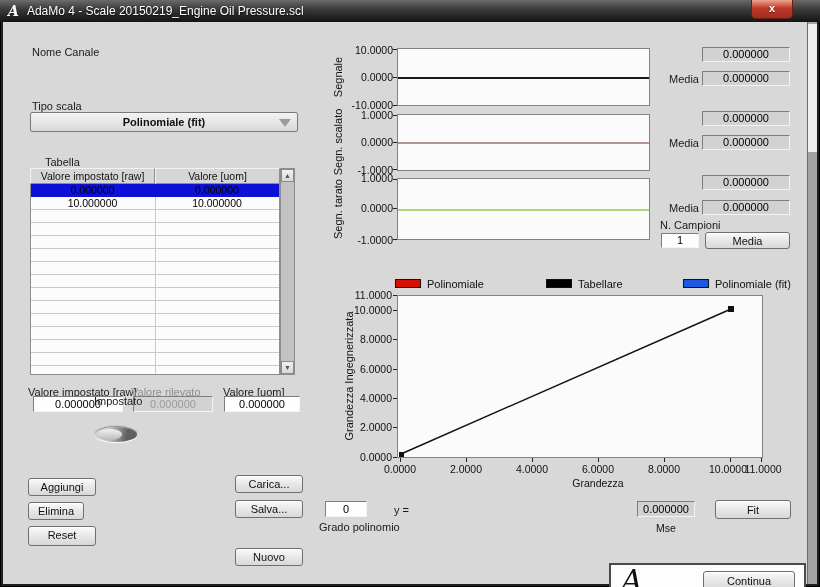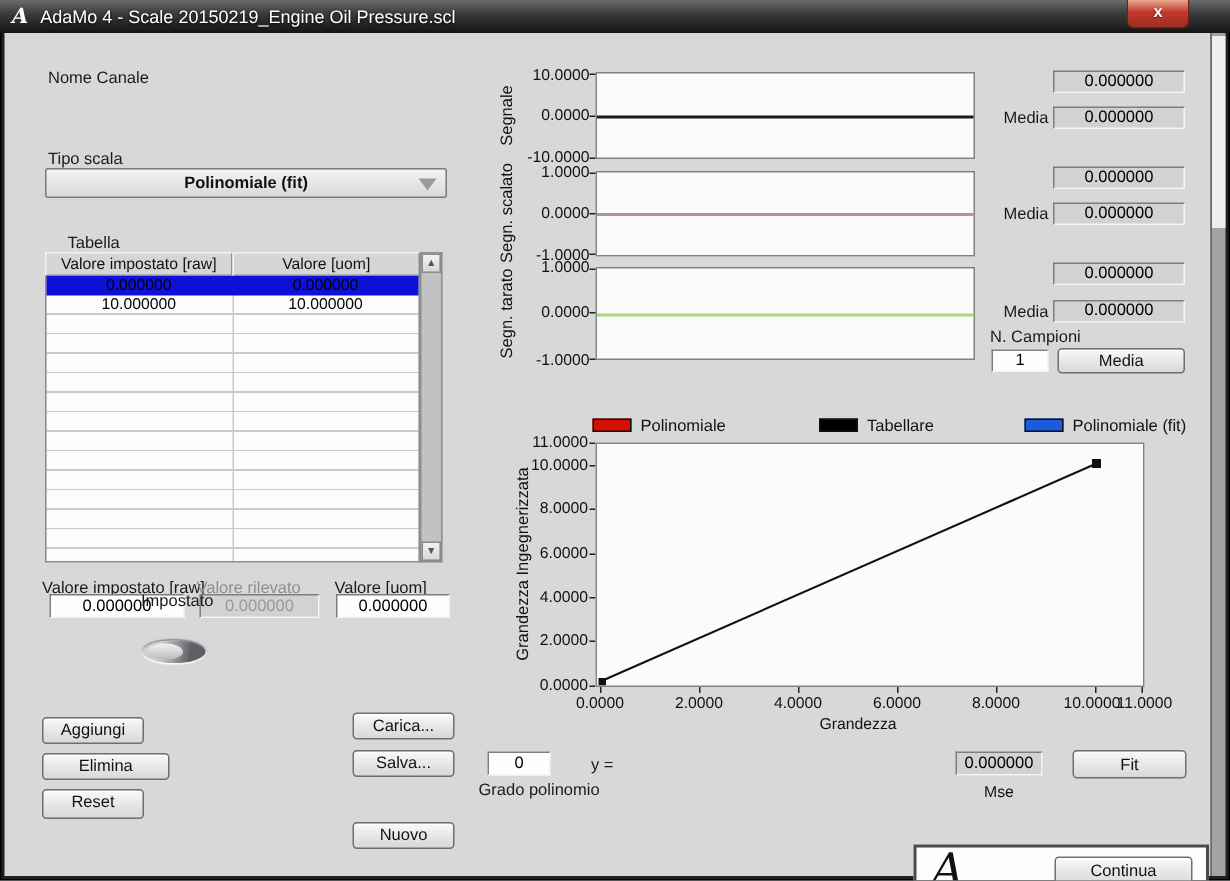--- a/index.html
+++ b/index.html
@@ -115,21 +115,21 @@
     <div class="field white" style="left:30px;top:374px;width:90px;height:16px;line-height:14px;">0.000000</div>
     <div class="field gray dim" style="left:130px;top:374px;width:80px;height:16px;line-height:14px;">0.000000</div>
     <div class="field white" style="left:221px;top:374px;width:76px;height:16px;line-height:14px;">0.000000</div>
 
     <div class="lbl" style="left:91px;top:373px;">Impostato</div>
     <div class="toggle-out" style="top:405px;">
       <div class="toggle-knob"></div>
     </div>
 
     <div class="btn" style="left:25px;top:456px;width:68px;height:18px;line-height:17px;">Aggiungi</div>
-    <div class="btn" style="left:25px;top:480px;width:85px;height:18px;line-height:17px;">Elimina</div>
+    <div class="btn" style="left:25px;top:480px;width:56px;height:18px;line-height:17px;">Elimina</div>
     <div class="btn" style="left:25px;top:504px;width:68px;height:20px;line-height:17px;">Reset</div>
     <div class="btn" style="left:232px;top:453px;width:68px;height:18px;line-height:17px;">Carica...</div>
     <div class="btn" style="left:232px;top:478px;width:68px;height:18px;line-height:17px;">Salva...</div>
     <div class="btn" style="left:232px;top:526px;width:68px;height:18px;line-height:17px;">Nuovo</div>
 
     <div class="rot" style="left:335px;top:55px;">Segnale</div>
     <div class="ticklbl tl-r" style="left:338px;top:22px;width:52px;">10.0000</div>
     <div class="ticklbl tl-r" style="left:338px;top:49px;width:52px;">0.0000</div>
     <div class="ticklbl tl-r" style="left:338px;top:77px;width:52px;">-10.0000</div>
     <div class="plot" style="left:394px;top:26px;width:253px;height:58px;">
@@ -216,21 +216,21 @@
     <span class="tick" style="left:661px;top:436px;width:1px;height:4px;"></span>
     <span class="tick" style="left:727px;top:436px;width:1px;height:4px;"></span>
     <span class="tick" style="left:758px;top:436px;width:1px;height:4px;"></span>
     <div class="ticklbl tl-c" style="left:373px;top:441px;width:48px;">0.0000</div>
     <div class="ticklbl tl-c" style="left:439px;top:441px;width:48px;">2.0000</div>
     <div class="ticklbl tl-c" style="left:505px;top:441px;width:48px;">4.0000</div>
     <div class="ticklbl tl-c" style="left:571px;top:441px;width:48px;">6.0000</div>
     <div class="ticklbl tl-c" style="left:637px;top:441px;width:48px;">8.0000</div>
     <div class="ticklbl tl-c" style="left:701px;top:441px;width:48px;">10.0000</div>
     <div class="ticklbl tl-c" style="left:736px;top:441px;width:48px;">11.0000</div>
-    <div class="ticklbl tl-c" style="left:386px;top:455px;width:366px;">Grandezza</div>
+    <div class="ticklbl tl-c" style="left:412px;top:455px;width:366px;">Grandezza</div>
 
     <div class="field white" style="left:322px;top:479px;width:42px;height:16px;line-height:14px;">0</div>
     <div class="lbl" style="left:316px;top:499px;">Grado polinomio</div>
     <div class="lbl" style="left:391px;top:482px;">y =</div>
     <div class="field gray" style="left:634px;top:479px;width:58px;height:16px;line-height:14px;">0.000000</div>
     <div class="ticklbl tl-c" style="left:634px;top:500px;width:58px;">Mse</div>
     <div class="btn" style="left:712px;top:478px;width:76px;height:19px;line-height:18px;">Fit</div>
 
     <div class="logo-box">
       <span class="logo-a">A</span>

